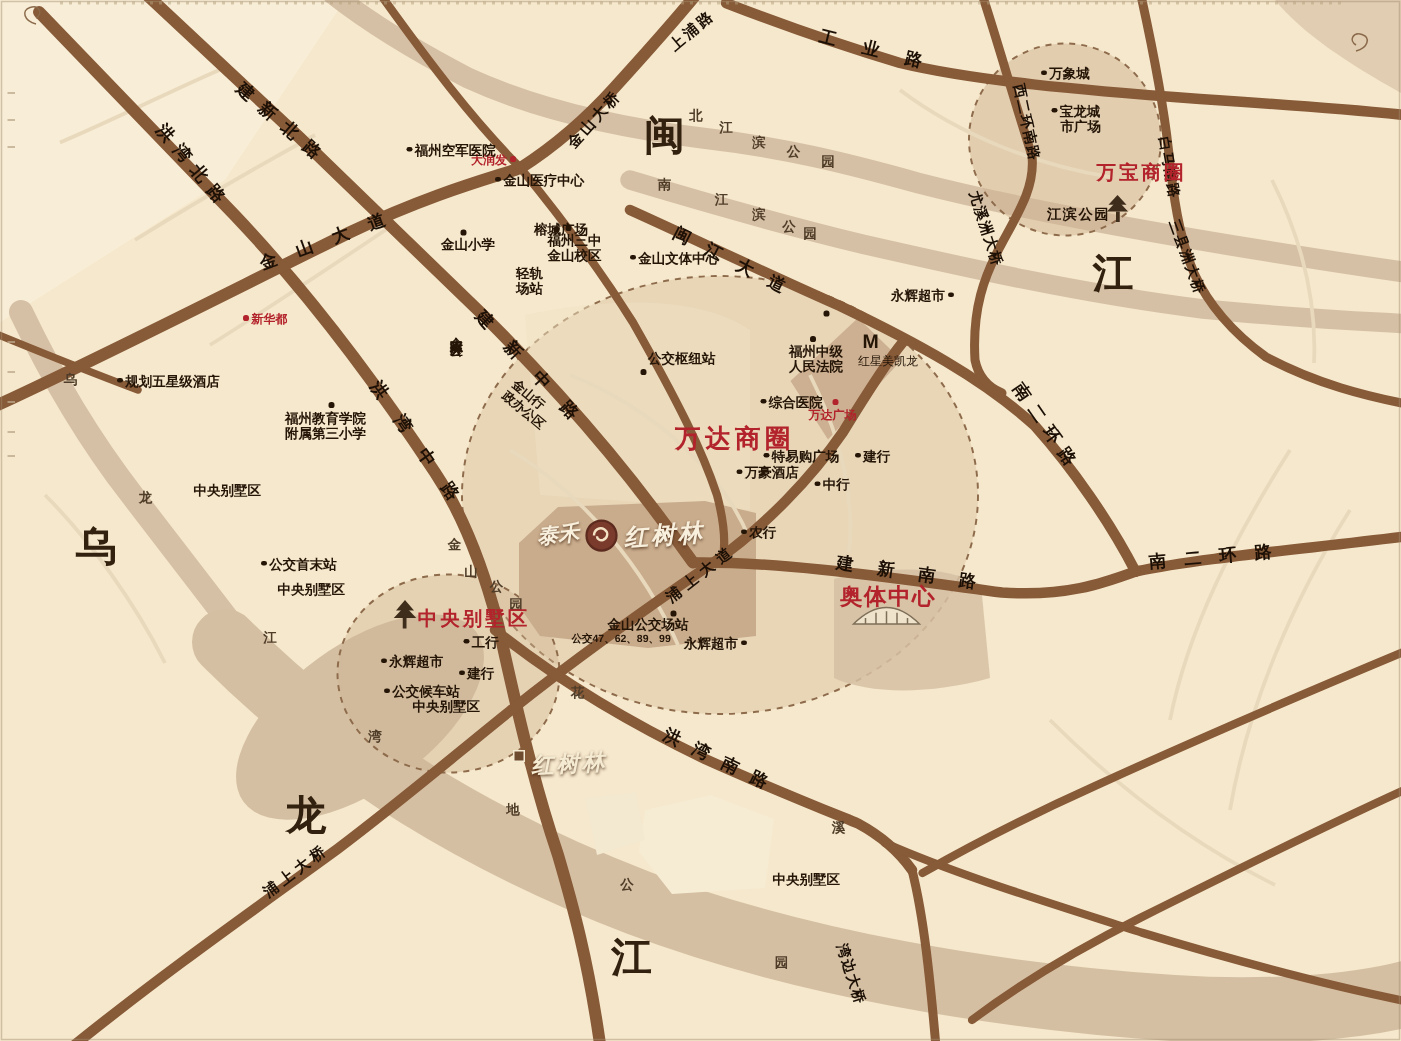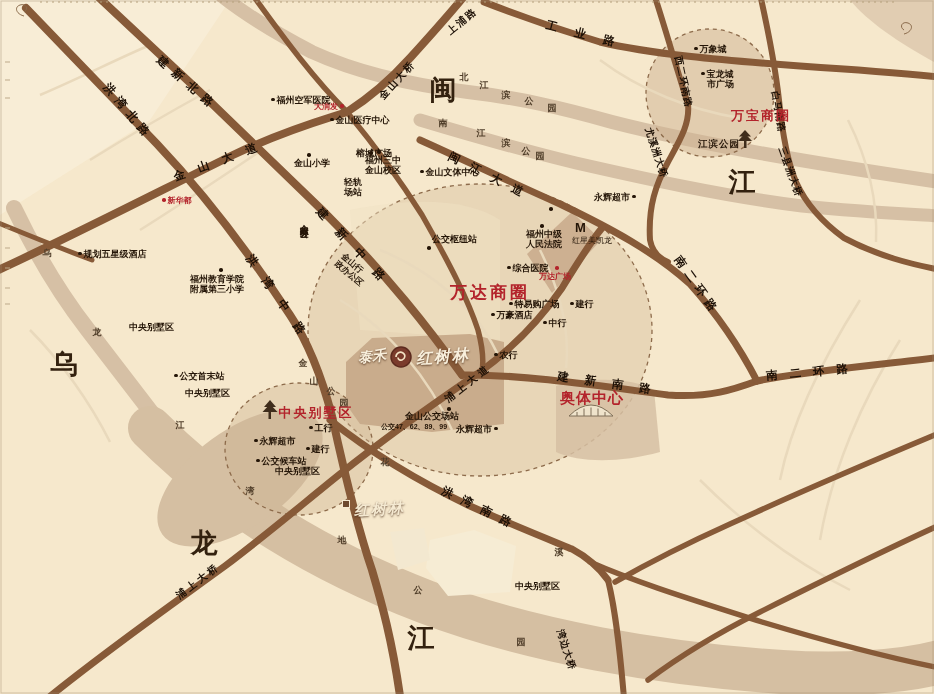--- a/index.html
+++ b/index.html
@@ -187,21 +187,21 @@
   <div class="lb tc ctr" style="left:250px;top:491px">湾</div>
   <div class="lb tc ctr" style="left:180px;top:425px">江</div>
   <div class="lb tc ctr" style="left:97px;top:332px">龙</div>
   <div class="lb tc ctr" style="left:47px;top:253px">乌</div>
 
   <div class="lb red area ctr" style="left:490px;top:293px;font-size:17px;letter-spacing:3px">万达商圈</div>
   <div class="lb red area ctr" style="left:761px;top:116px;font-size:13px">万宝商圈</div>
   <div class="lb red area ctr" style="left:316px;top:413px;font-size:13px">中央别墅区</div>
   <div class="lb red area ctr" style="left:592px;top:398px;font-size:15px;letter-spacing:1px">奥体中心</div>
 
-  <div class="lb poi red dl" style="left:160px;top:196px;font-size:8px">新华都</div>
+  <div class="lb poi red dl" style="left:160px;top:208px;font-size:8px">新华都</div>
   <div class="lb poi red dr" style="left:314px;top:102px;font-size:8px">大润发</div>
   <div class="lb poi red" style="left:539px;top:272px;font-size:8px">万达广场</div>
   <div class="rdot" style="left:555px;top:266px"></div>
 
   <div class="lb poi dl" style="left:76px;top:249px">规划五星级酒店</div>
   <div class="lb poi dl" style="left:269px;top:95px">福州空军医院</div>
   <div class="lb poi dl" style="left:328px;top:115px">金山医疗中心</div>
   <div class="lb poi" style="left:356px;top:148px">榕城广场</div>
   <div class="sdot" style="left:369px;top:151px"></div>
   <div class="lb poi" style="left:294px;top:158px">金山小学</div>

